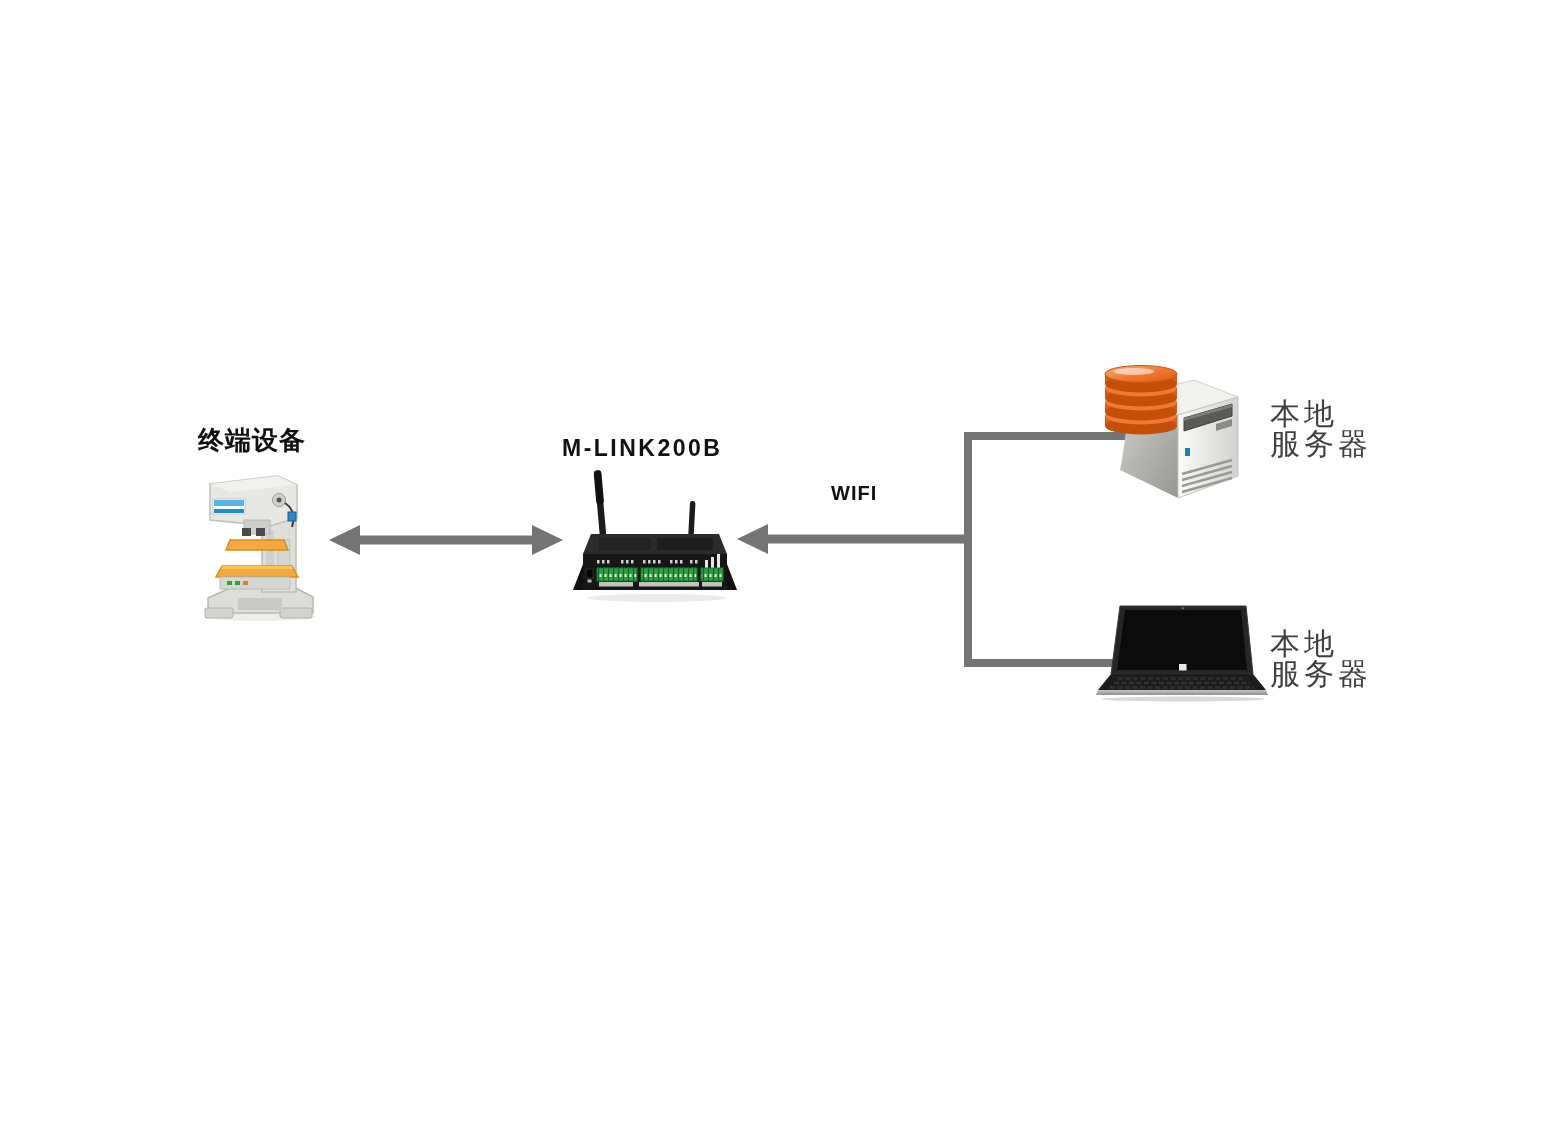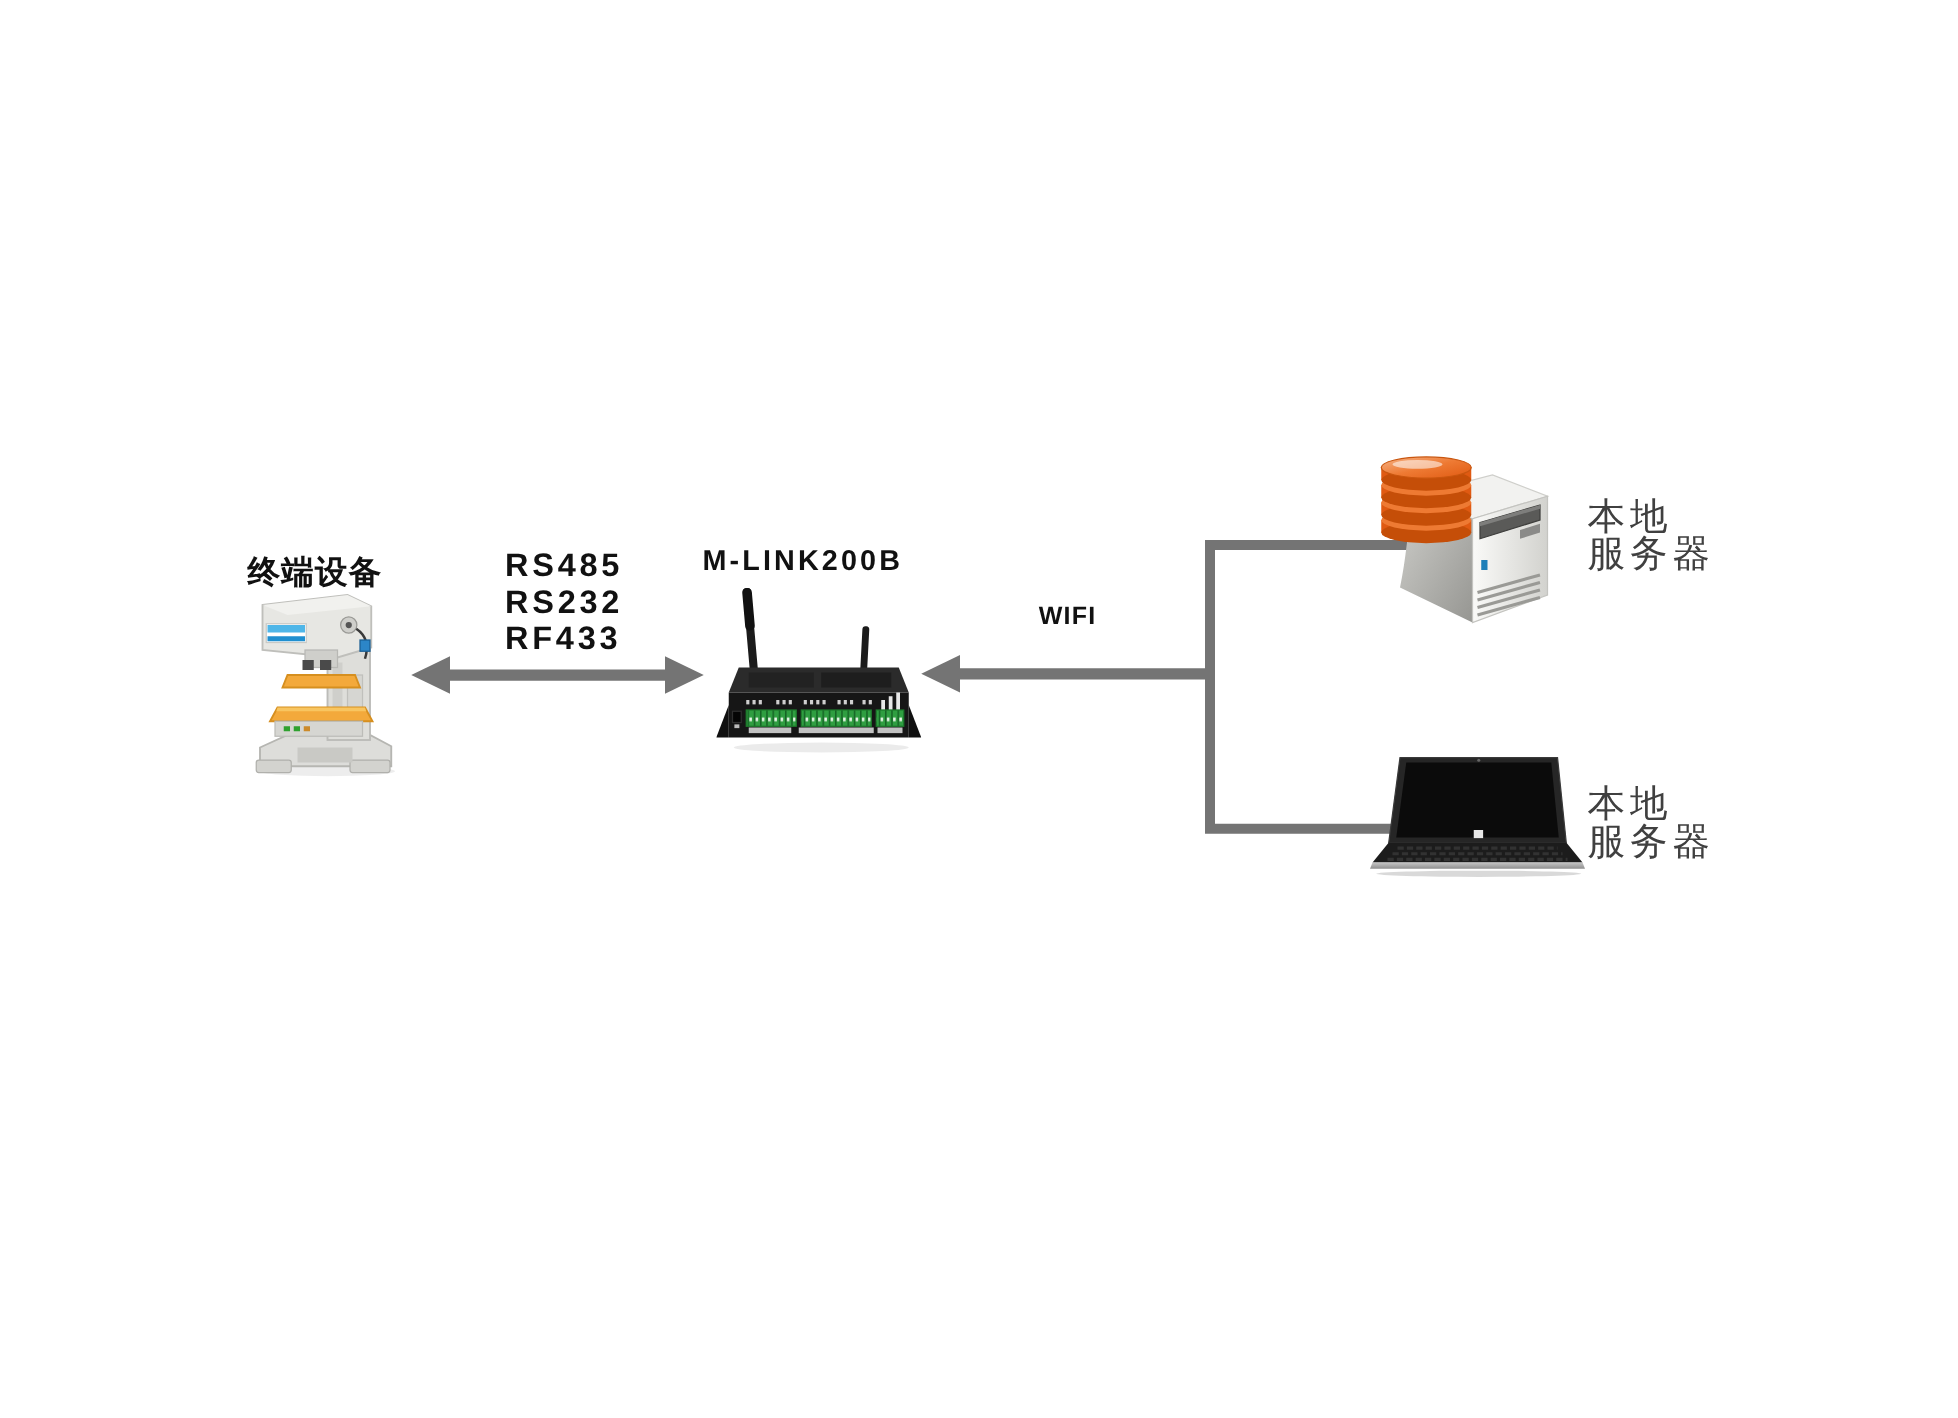--- a/index.html
+++ b/index.html
@@ -3,21 +3,21 @@
 <meta charset="utf-8">
 <style>
   html,body{margin:0;padding:0;background:#ffffff;}
   #canvas{
     position:relative;width:1566px;height:1134px;background:#ffffff;overflow:hidden;
     font-family:"Liberation Sans",sans-serif;color:#111;
   }
   .abs{position:absolute;}
   
   .lbl-terminal{
-    left:198px;top:440px;font-size:26px;font-weight:bold;letter-spacing:1px;z-index:5;
+    left:198px;top:423px;font-size:26px;font-weight:bold;letter-spacing:1px;z-index:5;
   }
   .lbl-serial{
     left:404px;top:438px;font-size:26px;font-weight:bold;letter-spacing:3px;
     line-height:29px;z-index:5;
   }
   .lbl-gateway{
     left:562px;top:435px;font-size:23px;font-weight:600;letter-spacing:2.5px;z-index:5;
   }
   .lbl-wifi{
     left:831px;top:482px;font-size:20px;font-weight:bold;letter-spacing:1px;z-index:5;
@@ -246,25 +246,20 @@
     <g stroke="#323232" stroke-width="2.5" stroke-dasharray="5,2.5">
       <line x1="22" y1="74.5" x2="150" y2="74.5"></line>
       <line x1="18" y1="79" x2="154" y2="79"></line>
       <line x1="14" y1="83.5" x2="158" y2="83.5"></line>
     </g>
     <polygon points="2,86 170,86 172,91 0,91" fill="url(#lipGrad)"></polygon>
   </svg>
 
   <div class="abs lbl-terminal">终端设备</div>
 
-  <div class="abs lbl-serial">
-    <div>RS485</div>
-    <div>RS232</div>
-    <div>RF433</div>
-  </div>
 
   <div class="abs lbl-gateway">M-LINK200B</div>
 
   <div class="abs lbl-wifi">WIFI</div>
 
   <div class="abs lbl-server lbl-server-top">
     <div>本地</div>
     <div>服务器</div>
   </div>
 

